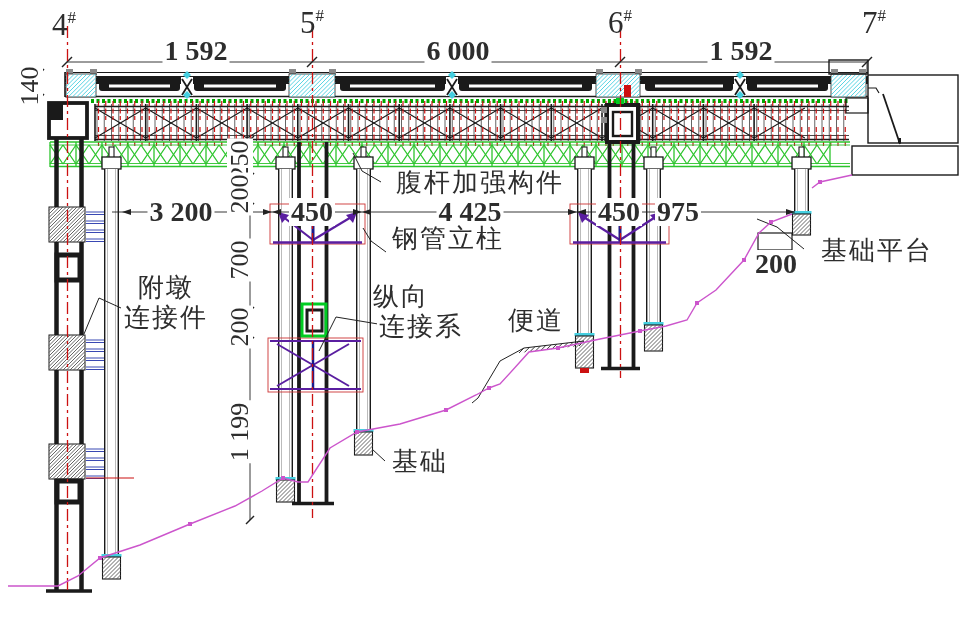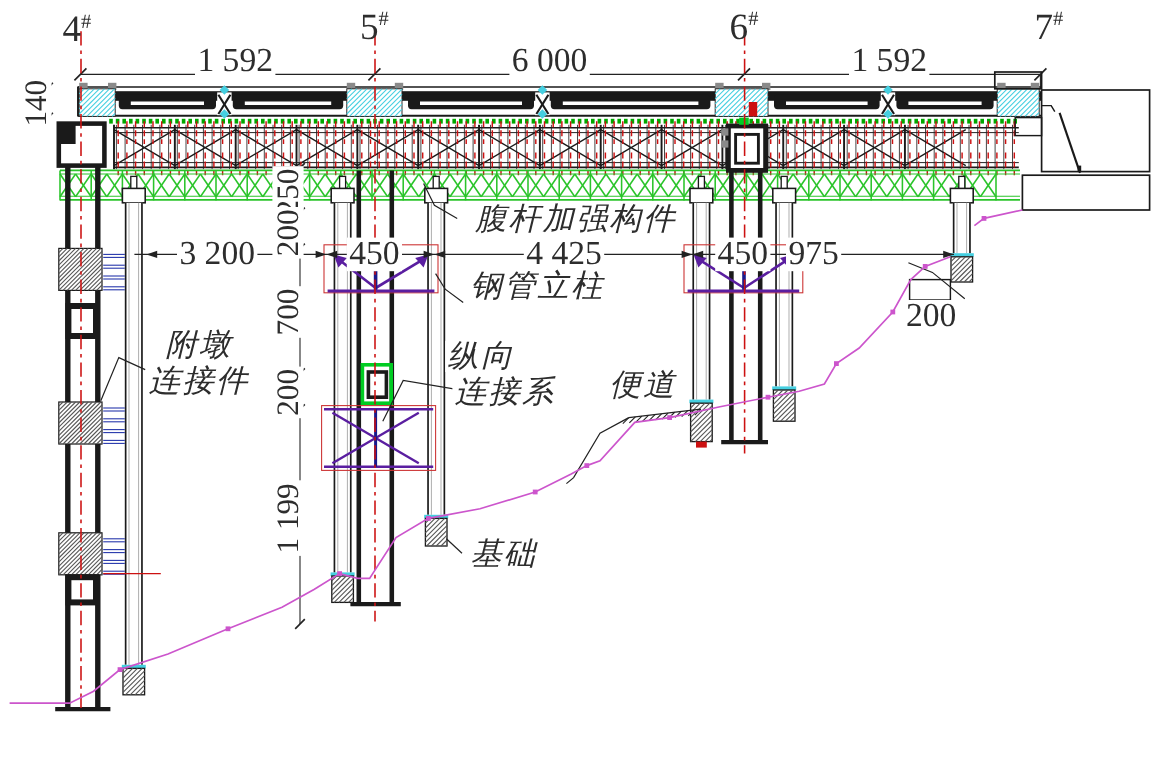--- a/index.html
+++ b/index.html
@@ -1,22 +1,22 @@
 <!DOCTYPE html>
 <html><head>
 <meta charset="utf-8">
 <style>
   html,body{margin:0;padding:0;background:#fff;}
   #canvas{position:relative;width:962px;height:643px;background:#fff;overflow:hidden;
           font-family:"Liberation Serif","DejaVu Serif",serif;}
   #lw{position:absolute;left:0;top:0;}
   .txt{position:absolute;transform:translate(-50%,-50%);white-space:nowrap;line-height:1;
        color:#2d2d2d;background:#fff;padding:0 2px;z-index:5;}
-  .dim{font-size:28px;}
-  .cjk{font-size:26px;letter-spacing:2px;font-style:italic;}
+  .dim{font-size:28px;font-weight:bold;}
+  .cjk{font-size:26px;letter-spacing:2px;}
   .vdim{font-size:26px;transform:translate(-50%,-50%) rotate(-90deg);}
   .pier{font-size:31px;background:transparent;}
   .pier sup{font-size:17px;}
 </style>
 </head>
 <body>
 
 <div id="canvas">
   <svg id="lw" width="962" height="643" viewBox="0 0 962 643">
       <g>
@@ -1139,13 +1139,14 @@
   <div class="txt dim" style="left:776px;top:264px">200</div>
 
   <div class="txt cjk" style="left:480px;top:183px">腹杆加强构件</div>
   <div class="txt cjk" style="left:448px;top:239px">钢管立柱</div>
   <div class="txt cjk" style="left:401px;top:297px">纵向</div>
   <div class="txt cjk" style="left:421px;top:327px">连接系</div>
   <div class="txt cjk" style="left:166px;top:288px">附墩</div>
   <div class="txt cjk" style="left:166px;top:318px">连接件</div>
   <div class="txt cjk" style="left:536px;top:321px">便道</div>
   <div class="txt cjk" style="left:420px;top:462px">基础</div>
+  <div class="txt cjk" style="left:877px;top:251px">基础平台</div>
 </div>
 
 </body></html>

